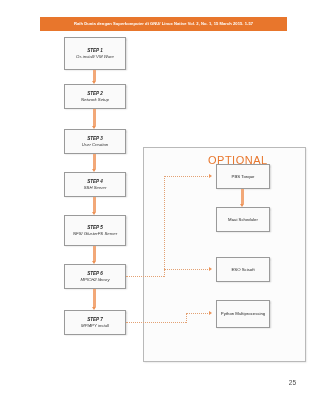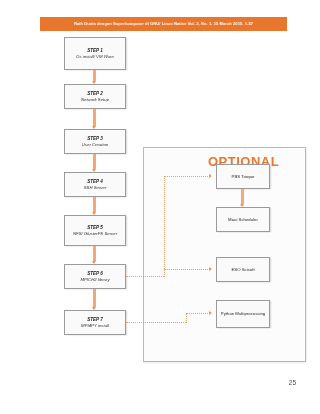--- a/index.html
+++ b/index.html
@@ -124,22 +124,22 @@
     height: 215px;
     box-sizing: border-box;
     background: #FCFCFC;
     border: 0.7px solid #b9b9b9;
     box-shadow: 1.2px 1.4px 1.6px rgba(130,130,130,0.3);
   }
   #optional-label {
     position: absolute;
     left: 208px;
     top: 122px;
-    font-size: 13px;
-    font-weight: bold;
+    font-size: 11px;
+    font-weight: normal;
     color: #E8762C;
     letter-spacing: 0.5px;
     white-space: nowrap;
   }
 
   
   .opt-box {
     position: absolute;
     box-sizing: border-box;
     background: #FAFAFA;

